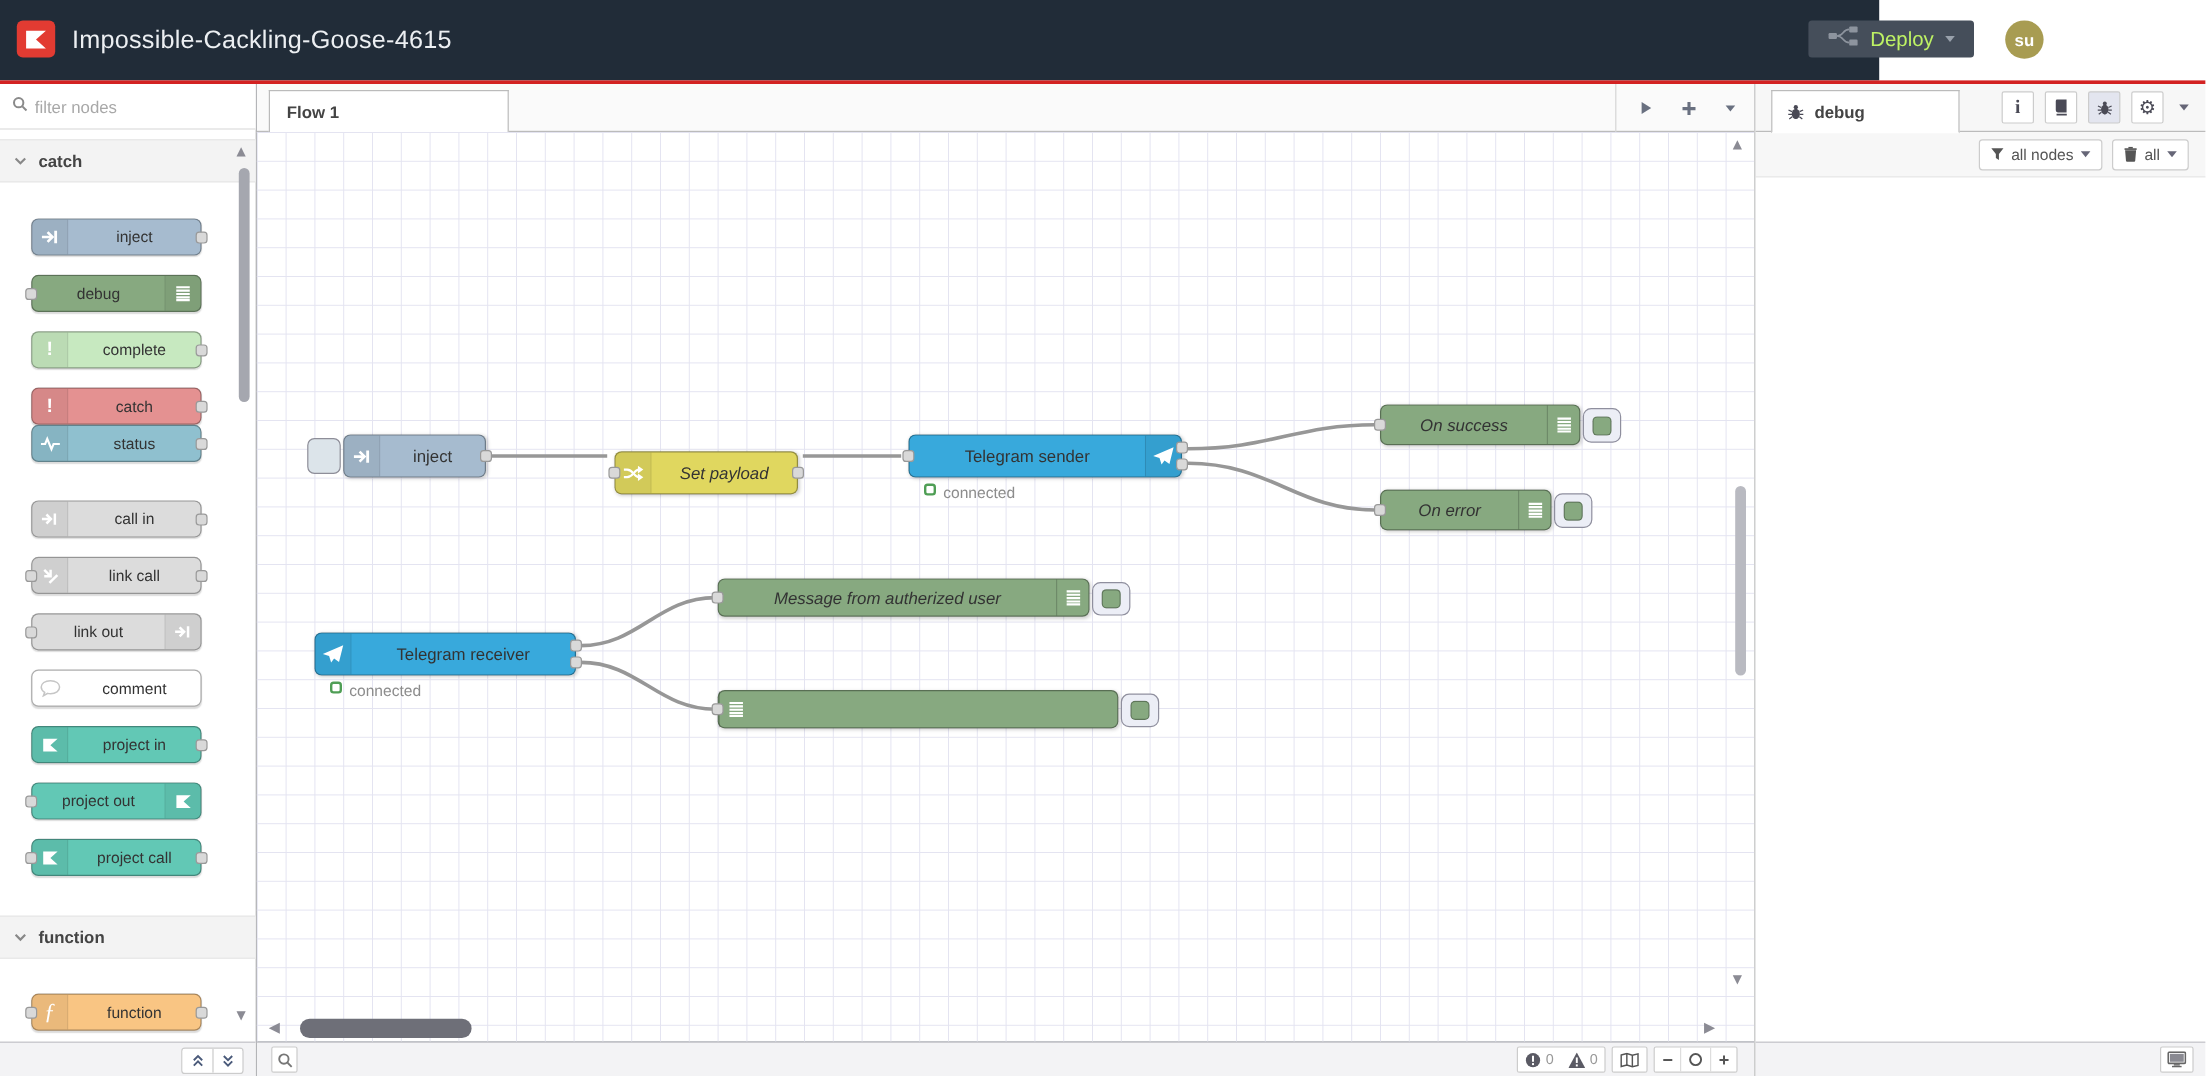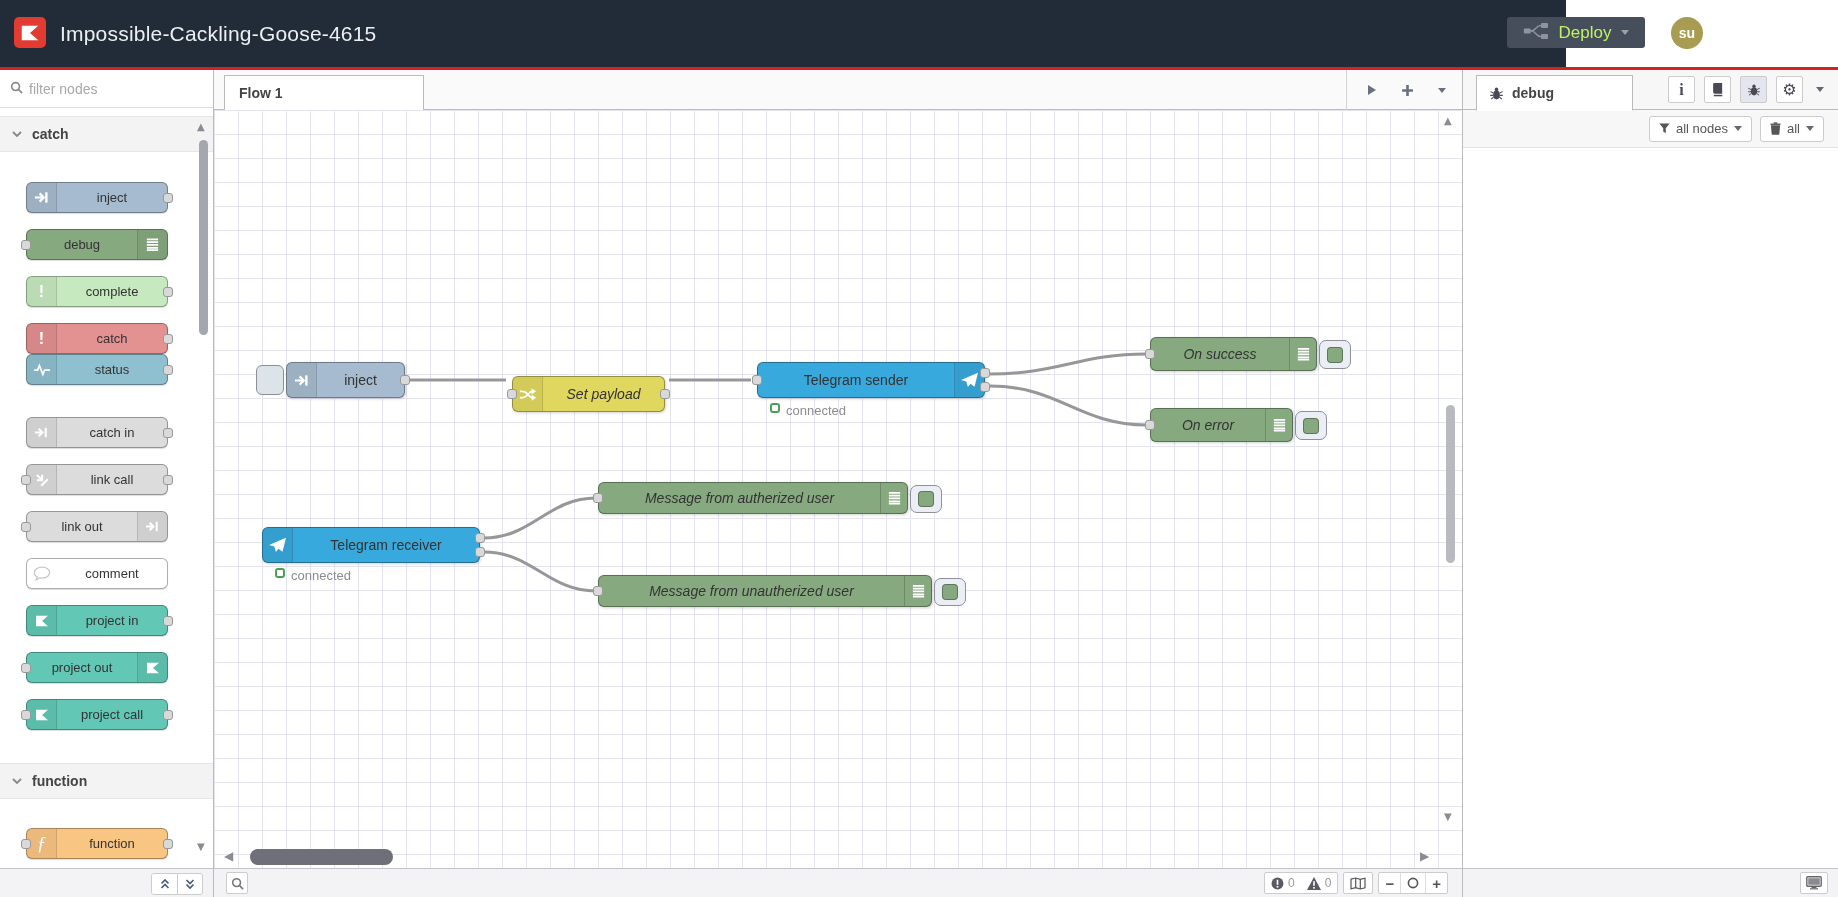--- a/index.html
+++ b/index.html
@@ -221,21 +221,21 @@
     </div>
 
     <div class="pnode c-link" style="top:347px">
       <span class="picon l">
         <svg width="15" height="15" viewBox="0 0 16 16">
             <path d="M1 8h7" stroke="#fff" stroke-width="2.2"></path>
             <path d="M5 4l4 4-4 4" fill="none" stroke="#fff" stroke-width="2.2"></path>
             <path d="M12.5 3v10" stroke="#fff" stroke-width="2.2"></path>
           </svg>
       </span>
-      <span class="plabel">catch in</span>
+      <span class="plabel">call in</span>
       <span class="port pout"></span>
     </div>
 
     <div class="pnode c-link" style="top:394px">
       <span class="port pin"></span>
       <span class="picon l">
         <svg width="15" height="15" viewBox="0 0 16 16" transform="rotate(45)">
             <path d="M1 8h7" stroke="#fff" stroke-width="2.2"></path>
             <path d="M5 4l4 4-4 4" fill="none" stroke="#fff" stroke-width="2.2"></path>
             <path d="M12.5 3v10" stroke="#fff" stroke-width="2.2"></path>
@@ -451,21 +451,20 @@
               <path d="M2 2.5h12M2 5.5h12M2 8.5h12M2 11.5h12M2 14h12"></path>
             </svg>
         </span>
         <span class="dtoggle" style="height:28px">
             <span class="sq"></span>
           </span>
       </div>
 
       <div class="cnode c-debug" style="left:384px; top:465px; width:334px; height:32px;">
         <span class="port pin"></span>
-        <span class="clab it">Message from unautherized user</span>
         <span class="dbars">
           <svg width="15" height="16" viewBox="0 0 16 16" stroke="#fff" stroke-width="1.9">
               <path d="M2 2.5h12M2 5.5h12M2 8.5h12M2 11.5h12M2 14h12"></path>
             </svg>
         </span>
         <span class="dtoggle" style="height:28px">
             <span class="sq"></span>
           </span>
       </div>
     </div>

